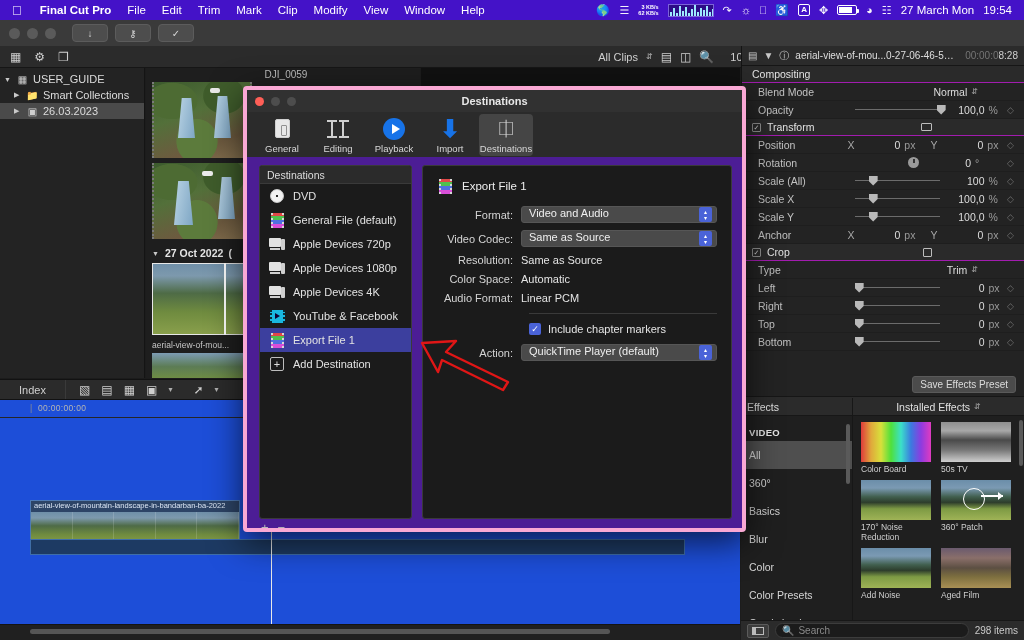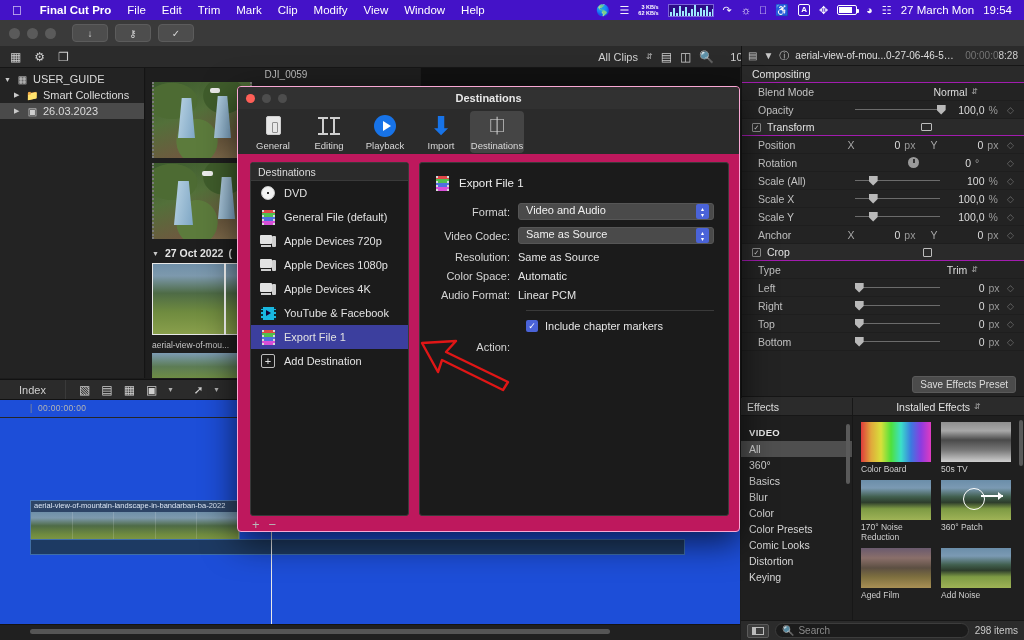--- a/index.html
+++ b/index.html
@@ -222,21 +222,21 @@
   .audio-bar .divider { width: 1px; height: 13px; background: #454545; }
 
   
   .effects { position: absolute; top: 398px; left: 741px; width: 283px; height: 222px; background: #1f1f1f; }
   .fx-hdr { height: 18px; display: flex; align-items: center; background: #2b2b2b; border-bottom: 1px solid #171717; font-size: 10.5px; }
   .fx-hdr .l { width: 112px; padding-left: 6px; color: #e0e0e0; border-right: 1px solid #171717; height: 100%; display: flex; align-items: center; }
   .fx-hdr .r { flex: 1; display: flex; align-items: center; justify-content: center; gap: 4px; color: #e0e0e0; }
   .fx-body { display: flex; height: 204px; }
   .fx-cats { width: 112px; background: #1f1f1f; border-right: 1px solid #171717; position: relative; font-size: 10.5px; padding-top: 6px; }
   .fx-cats .grp { padding: 5px 0 3px 8px; font-size: 9.5px; font-weight: bold; color: #e8e8e8; letter-spacing: .3px; }
-  .fx-cats .cat { height: 16px; display: flex; align-items: center; padding-left: 8px; color: #d6d6d6; }
+  .fx-cats .cat { height: 28px; display: flex; align-items: center; padding-left: 8px; color: #d6d6d6; }
   .fx-cats .cat.sel { background: #4f4f4f; }
   .fx-cats .sbar { position: absolute; right: 2px; top: 8px; width: 4px; height: 60px; border-radius: 2px; background: #5a5a5a; }
   .fx-grid { flex: 1; padding: 6px 0 0 8px; display: flex; flex-wrap: wrap; gap: 6px 10px; align-content: flex-start; position: relative; }
   .fx-item { width: 70px; }
   .fx-thumb { width: 70px; height: 40px; position: relative; overflow: hidden; }
   .fx-cap { font-size: 8.5px; color: #cfcfcf; padding-top: 2px; line-height: 10px; }
   .fx-sbar { position: absolute; right: 1px; top: 4px; width: 4px; height: 46px; border-radius: 2px; background: #5a5a5a; }
   .colorboard { background: linear-gradient(90deg,#e03b3b,#e0a83b,#d8e03b,#4fe03b,#3be0c9,#3b7ae0,#8d3be0,#e03bc0); }
   .tv50 { background: linear-gradient(180deg,#8f8f8f 0%,#a8a8a8 22%,#4a4a4a 45%,#777 70%,#cfcfcf 100%); filter: grayscale(1); }
   .fx-mtn {
@@ -258,22 +258,22 @@
   .fx-sidebtn { width: 22px; height: 14px; border: 1px solid #5c5c5c; border-radius: 2px; background: #3d3d3d; display: flex; align-items: center; justify-content: center; }
   .fx-sidebtn i { display: block; width: 12px; height: 8px; border: 1px solid #bbb; border-left-width: 4px; }
   .fx-search {
     flex: 1; height: 15px; background: #1b1b1b; border: 1px solid #3c3c3c; border-radius: 8px;
     display: flex; align-items: center; gap: 4px; padding: 0 6px; font-size: 10px; color: #8a8a8a;
   }
   .fx-count { font-size: 10px; color: #cacaca; white-space: nowrap; }
 
   
   .dlg {
-    position: absolute; top: 86px; left: 237px; width: 503px; height: 446px;
-    background: #be185d; border: 1px solid #f9a8d4;
+    position: absolute; top: 86px; left: 243px; width: 503px; height: 446px;
+    background: #4c1d95; border: 4px solid #f9a8d4;
     box-shadow: 0 10px 34px rgba(0,0,0,.65);
     z-index: 40; border-radius: 4px; overflow: hidden;
   }
   .dlg-title {
     height: 22px; background: #313131; position: relative;
     display: flex; align-items: center; padding-left: 8px; gap: 7px;
   }
   .dlg-title .t {
     position: absolute; left: 0; right: 0; text-align: center;
     font-size: 11px; font-weight: bold; color: #e8e8e8;
@@ -721,26 +721,26 @@
           <div class="fx-cap">170° Noise Reduction</div>
         </div>
         <div class="fx-item">
           <div class="fx-thumb fx-mtn">
             <span class="fx-patch-circle"></span>
             <span class="fx-patch-arrow"></span>
           </div>
           <div class="fx-cap">360° Patch</div>
         </div>
         <div class="fx-item">
+          <div class="fx-thumb fx-mtn"></div>
+          <div class="fx-cap">Add Noise</div>
+        </div>
+        <div class="fx-item">
           <div class="fx-thumb fx-mtn warm"></div>
           <div class="fx-cap">Aged Film</div>
-        </div>
-        <div class="fx-item">
-          <div class="fx-thumb fx-mtn"></div>
-          <div class="fx-cap">Add Noise</div>
         </div>
         <div class="fx-sbar"></div>
       </div>
     </div>
   </div>
 
   <div class="fx-footer">
     <div class="fx-sidebtn">
         <i></i>
       </div>
@@ -901,20 +901,24 @@
 
         <div class="fsep"></div>
 
         <div class="ckrow">
           <span class="ckbox">✓</span>
           <span>Include chapter markers</span>
         </div>
 
         <div class="frow">
           <span class="flab">Action:</span>
+          <span class="popupbtn">
+            <span>QuickTime Player (default)</span>
+            <span class="sten">▴<br>▾</span>
+          </span>
         </div>
       </div>
     </div>
 
     <div class="dlg-foot">
       <span>+</span>
       <span>−</span>
     </div>
   </div>
 

